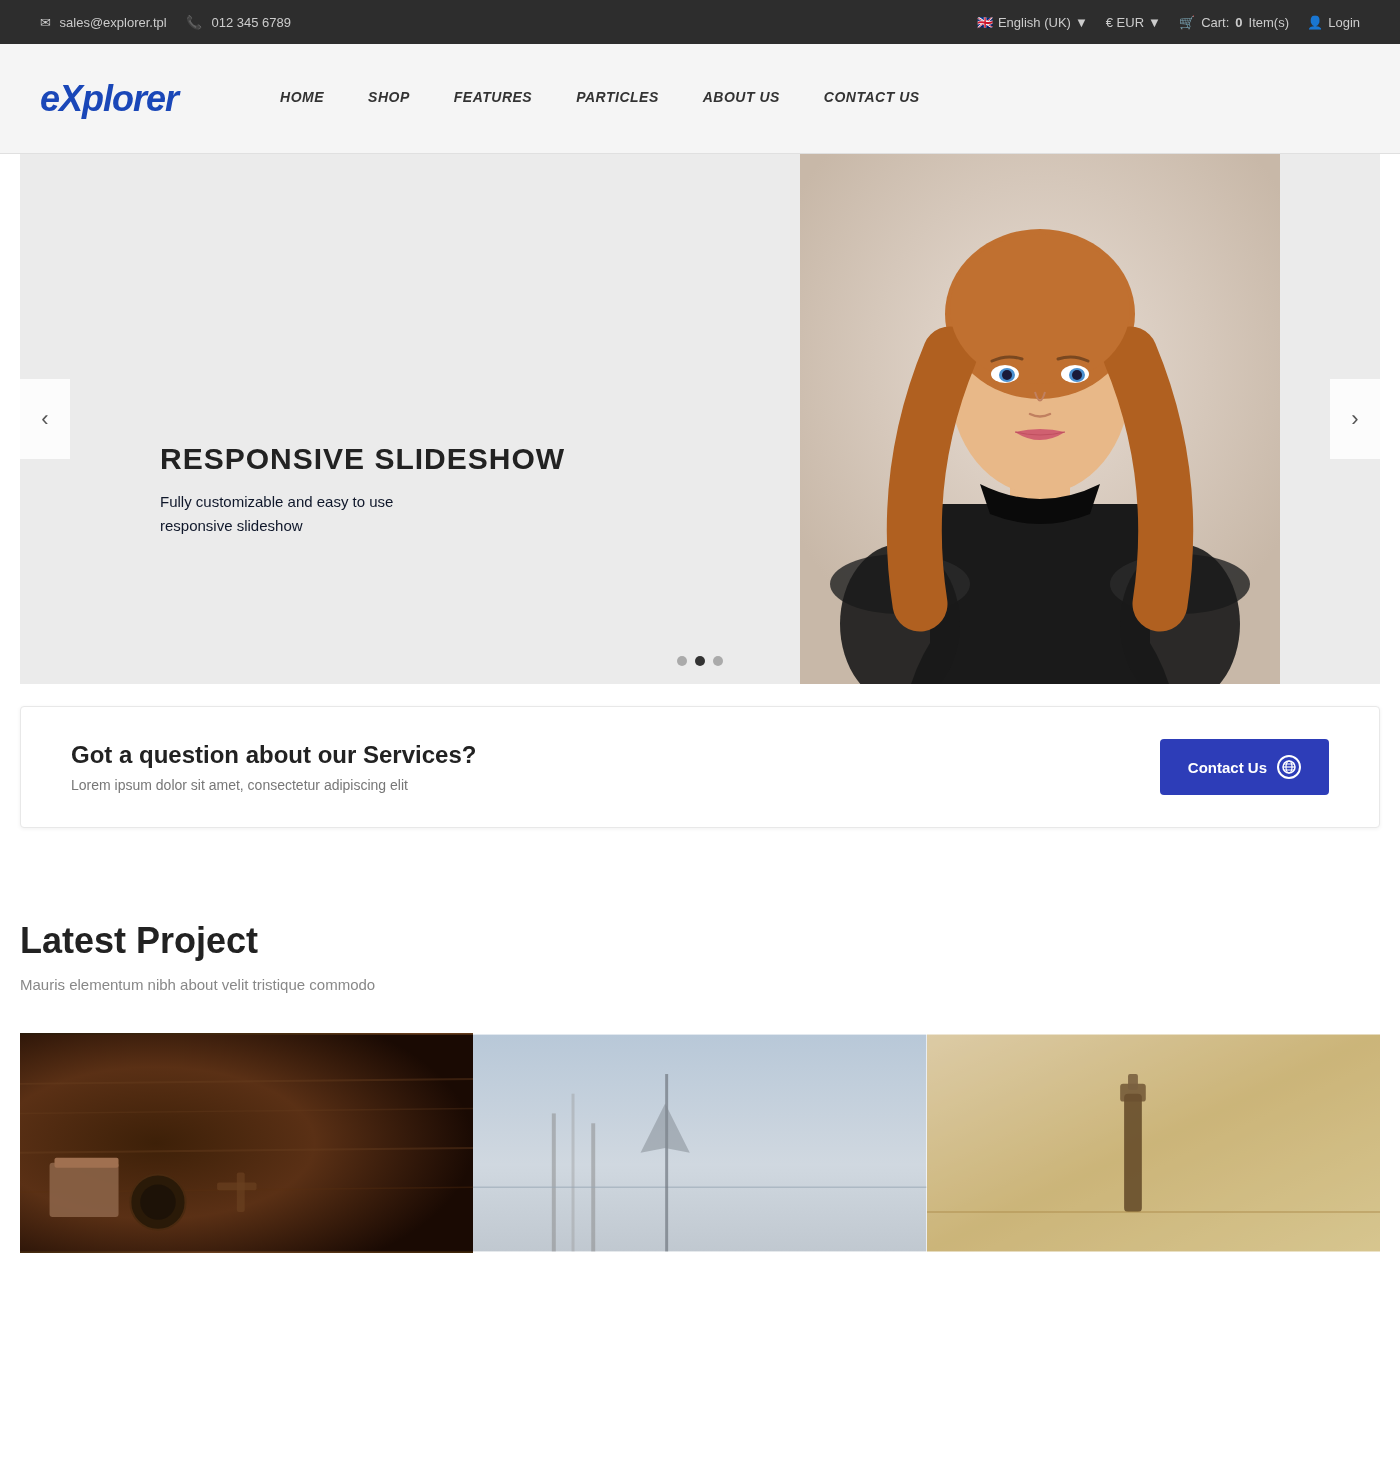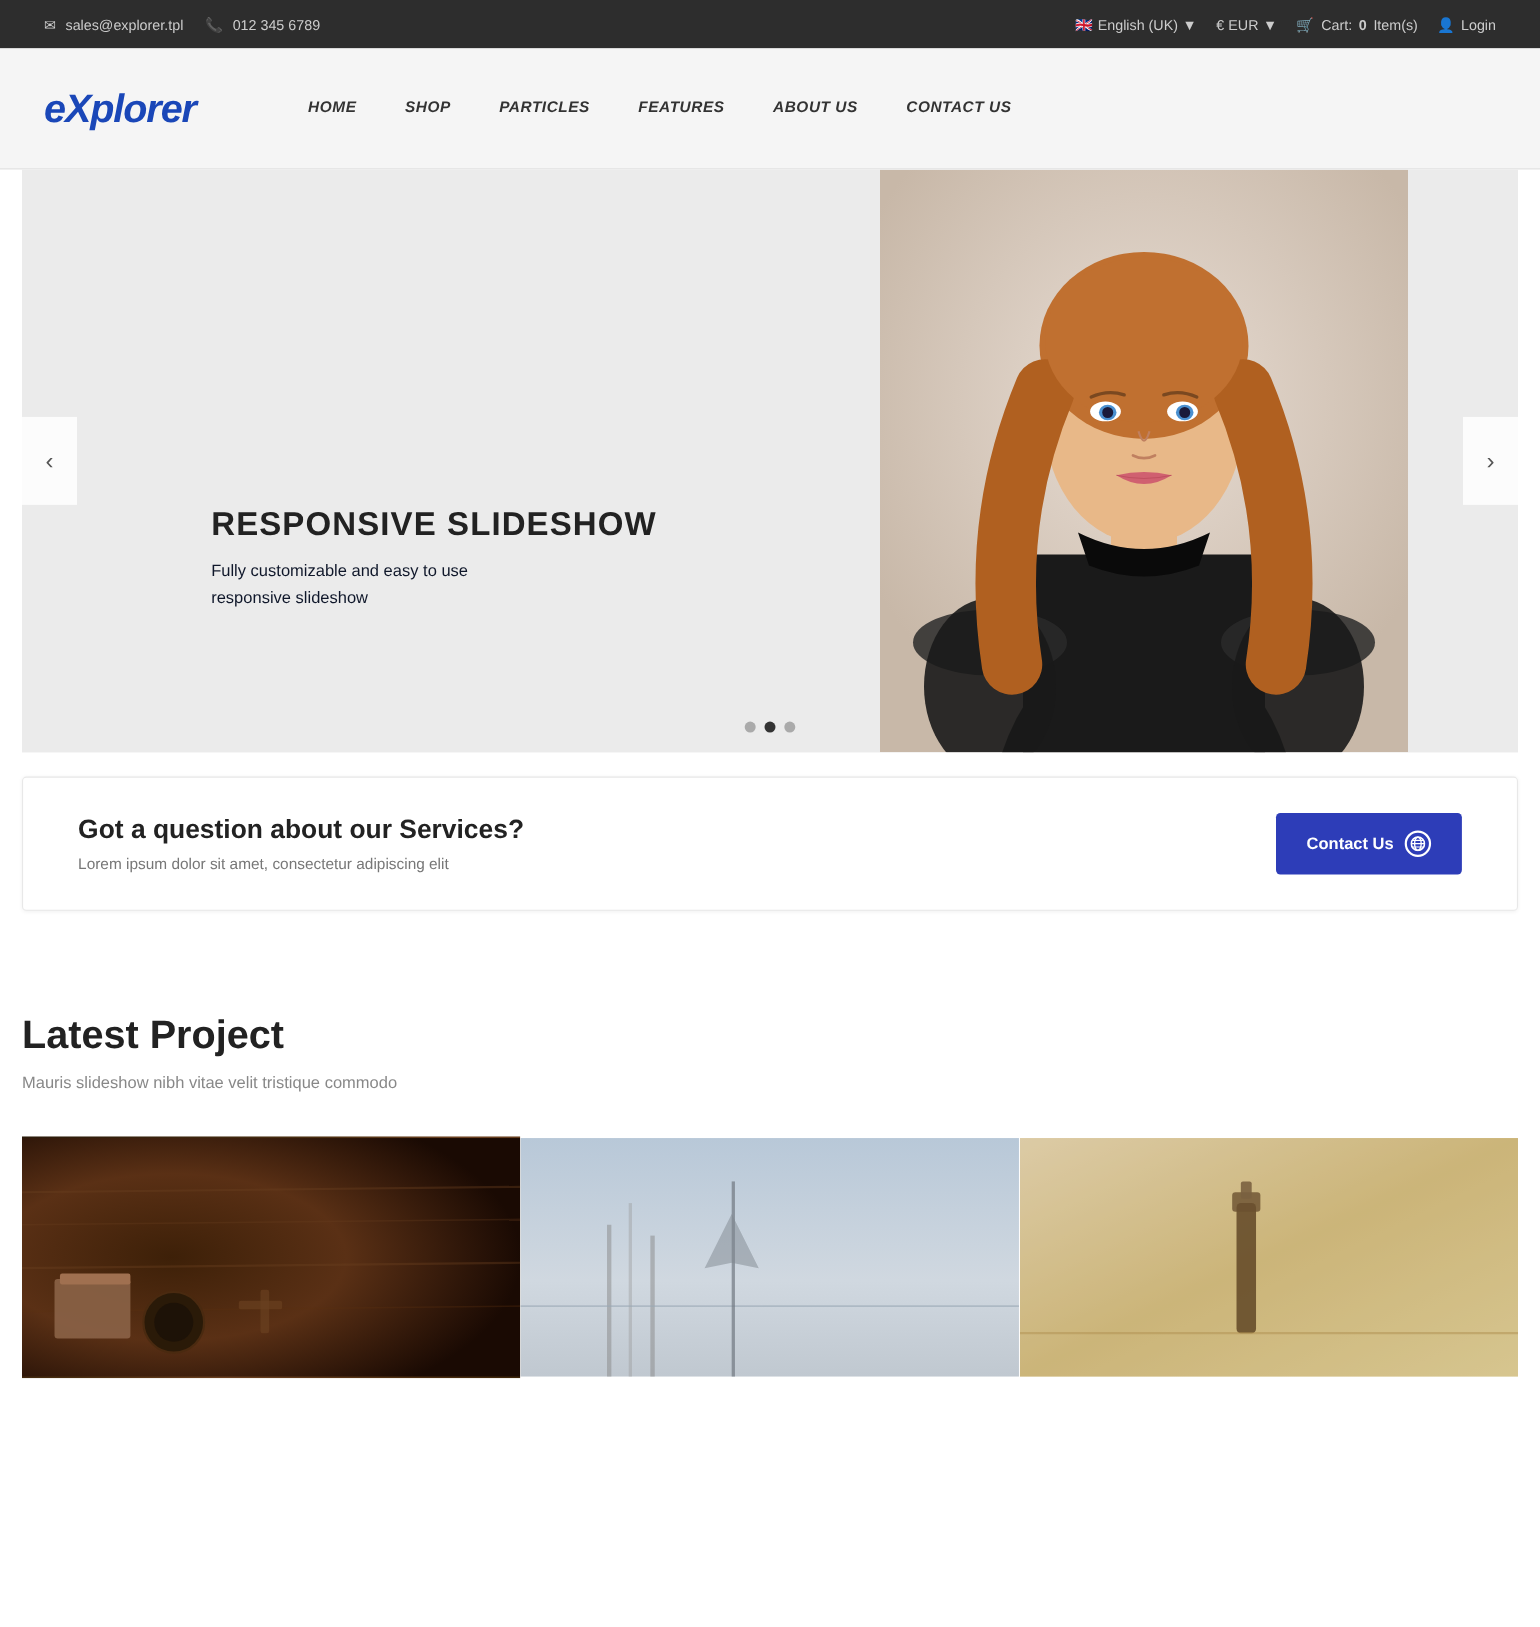--- a/index.html
+++ b/index.html
@@ -61,23 +61,22 @@
     .slideshow {
       position: relative;
       background: #f0f0f0;
       height: 530px;
       overflow: hidden;
       margin: 0 20px;
     }
     .slide-content {
       position: absolute;
       left: 140px;
-      bottom: 128px;
+      bottom: 146px;
       z-index: 2;
-      margin-left: 32px;
     }
     .slide-title {
       font-size: 30px;
       font-weight: 700;
       color: #222;
       margin-bottom: 14px;
       letter-spacing: 1px;
     }
     .slide-desc {
       font-size: 15px;
@@ -244,22 +243,22 @@
   </div>
 </div>
 
 <div class="header">
   <a class="logo" href="#">
     <span>e</span><span style="color:#1a47b8;">X</span><span>plorer</span>
   </a>
   <nav>
     <a href="#">HOME</a>
     <a href="#">SHOP</a>
+    <a href="#">FEATURES</a>
     <a href="#">PARTICLES</a>
-    <a href="#">FEATURES</a>
     <a href="#">ABOUT US</a>
     <a href="#">CONTACT US</a>
   </nav>
 </div>
 
 <div class="slideshow">
 
   <div style="position:absolute;inset:0;background:#ebebeb;"></div>
 
   <div class="hero-image">
@@ -353,21 +352,21 @@
         <line x1="1" y1="7" x2="13" y2="7" stroke="#fff" stroke-width="1.2"></line>
         <line x1="2" y1="4" x2="12" y2="4" stroke="#fff" stroke-width="1"></line>
         <line x1="2" y1="10" x2="12" y2="10" stroke="#fff" stroke-width="1"></line>
       </svg>
     </span>
   </button>
 </div>
 
 <div class="latest-project">
   <h2>Latest Project</h2>
-  <p>Mauris slideshow nibh vitae velit tristique commodo</p>
+  <p>Mauris elementum nibh about velit tristique commodo</p>
 
   <div class="project-grid">
     <div class="project-card">
       <svg class="project-card-bg card-bg-1" viewBox="0 0 460 220" xmlns="http://www.w3.org/2000/svg">
         <defs>
           <radialGradient id="wood1" cx="30%" cy="50%" r="70%">
             <stop offset="0%" stop-color="#3d2008"></stop>
             <stop offset="50%" stop-color="#5a3015"></stop>
             <stop offset="100%" stop-color="#1a0a03"></stop>
           </radialGradient>

